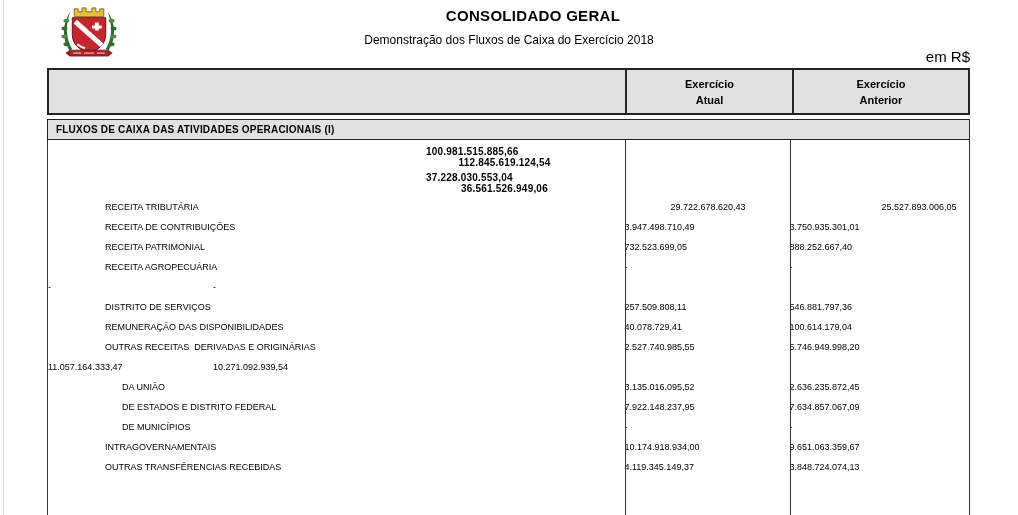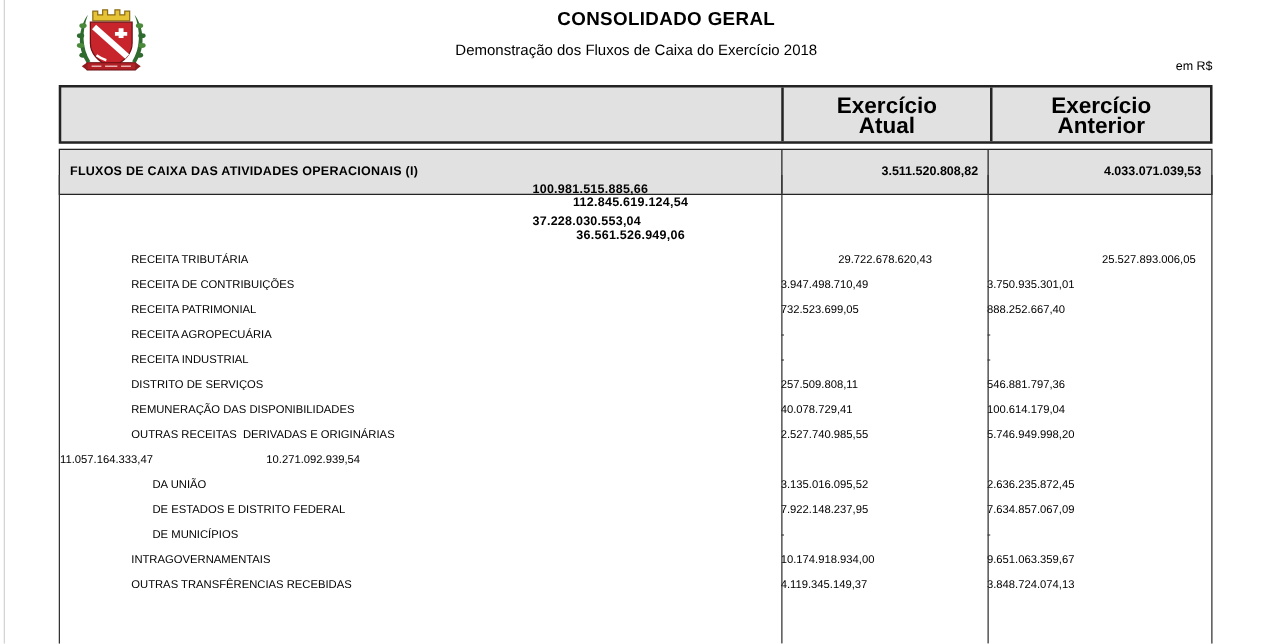--- a/index.html
+++ b/index.html
@@ -15,42 +15,42 @@
   .title{
     position:absolute;left:0;top:7px;width:1018px;text-align:center;
     font-size:15px;font-weight:bold;letter-spacing:.3px;margin-left:24px;
   }
   .subtitle{
     position:absolute;left:0;top:33px;width:1018px;text-align:center;
     font-size:12px;
   }
   .currency-note{
     position:absolute;left:0;top:48px;width:970px;text-align:right;
-    font-size:10px;
+    font-size:15px;
   }
 
   
   .tbl-header{
     position:absolute;left:47px;top:68px;width:923px;height:47px;
     background:#e1e1e1;border:2px solid #232323;box-sizing:border-box;
     display:flex;
   }
   .tbl-header .h-label{width:576px;box-sizing:border-box;}
   .tbl-header .h-col{
     box-sizing:border-box;border-left:2px solid #232323;
     display:flex;align-items:center;justify-content:center;
-    font-weight:bold;font-size:18px;text-align:center;
+    font-weight:bold;font-size:11px;text-align:center;
     white-space:pre-line;line-height:16px;
   }
   .h-col.atual{width:167px;}
   .h-col.anterior{flex:1;}
 
   
   .fluxos-row{
-    position:absolute;left:47px;top:119px;width:923px;height:37px;
+    position:absolute;left:47px;top:119px;width:923px;height:21px;
     background:#e1e1e1;border:1.5px solid #232323;box-sizing:border-box;
     display:flex;align-items:center;font-weight:bold;
   }
   .fluxos-row .f-label{
     width:576.5px;padding-left:8px;box-sizing:border-box;
     font-size:10px;letter-spacing:.2px;white-space:pre;
   }
   .fluxos-row .f-val{
     box-sizing:border-box;border-left:1.5px solid #232323;height:100%;
     display:flex;align-items:center;justify-content:flex-end;font-size:10px;
@@ -124,22 +124,20 @@
 <div class="tbl-header">
   <div class="h-label"></div>
   <div class="h-col atual">Exercício
 Atual</div>
   <div class="h-col anterior">Exercício
 Anterior</div>
 </div>
 
 <div class="fluxos-row">
   <div class="f-label">FLUXOS DE CAIXA DAS ATIVIDADES OPERACIONAIS (I)</div>
-  <div class="f-val atual">3.511.520.808,82</div>
-  <div class="f-val anterior">4.033.071.039,53</div>
 </div>
 
 <div class="tbl-body">
   <div class="vline v1"></div>
   <div class="vline v2"></div>
 <div class="row level-1 bold">
       <span class="label">INGRESSOS</span>
       <span class="val val-atual">100.981.515.885,66</span>
       <span class="val val-anterior">112.845.619.124,54</span>
     </div>
@@ -162,21 +160,20 @@
       <span class="label">RECEITA PATRIMONIAL</span>
       <span class="val val-atual">732.523.699,05</span>
       <span class="val val-anterior">888.252.667,40</span>
     </div>
     <div class="row level-3">
       <span class="label">RECEITA AGROPECUÁRIA</span>
       <span class="val val-atual">-</span>
       <span class="val val-anterior">-</span>
     </div>
     <div class="row level-3">
-      <span class="label">RECEITA INDUSTRIAL</span>
       <span class="val val-atual">-</span>
       <span class="val val-anterior">-</span>
     </div>
     <div class="row level-3">
       <span class="label">DISTRITO DE SERVIÇOS</span>
       <span class="val val-atual">257.509.808,11</span>
       <span class="val val-anterior">546.881.797,36</span>
     </div>
     <div class="row level-3">
       <span class="label">REMUNERAÇÃO DAS DISPONIBILIDADES</span>

